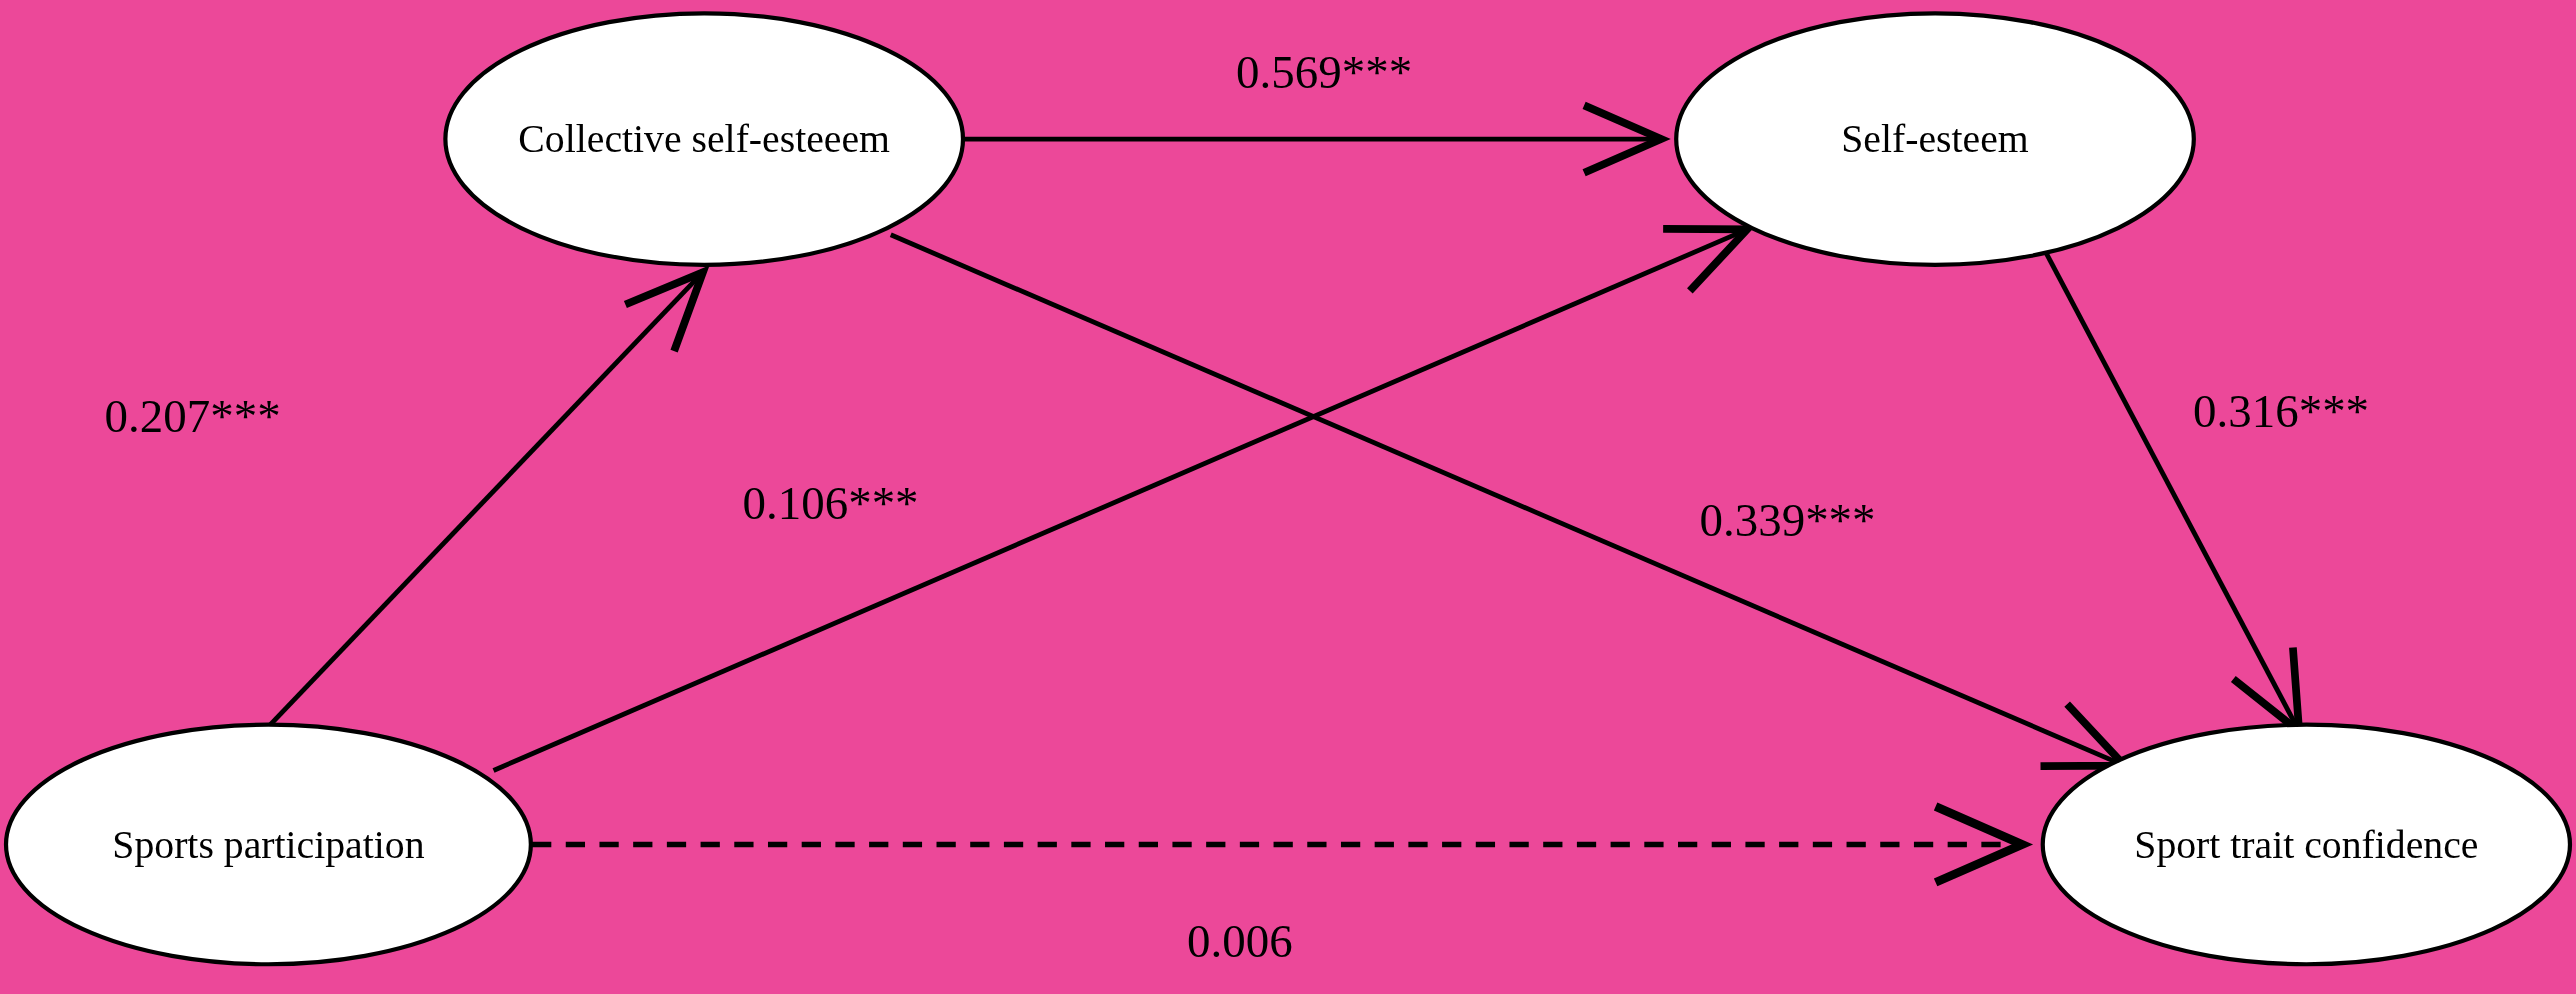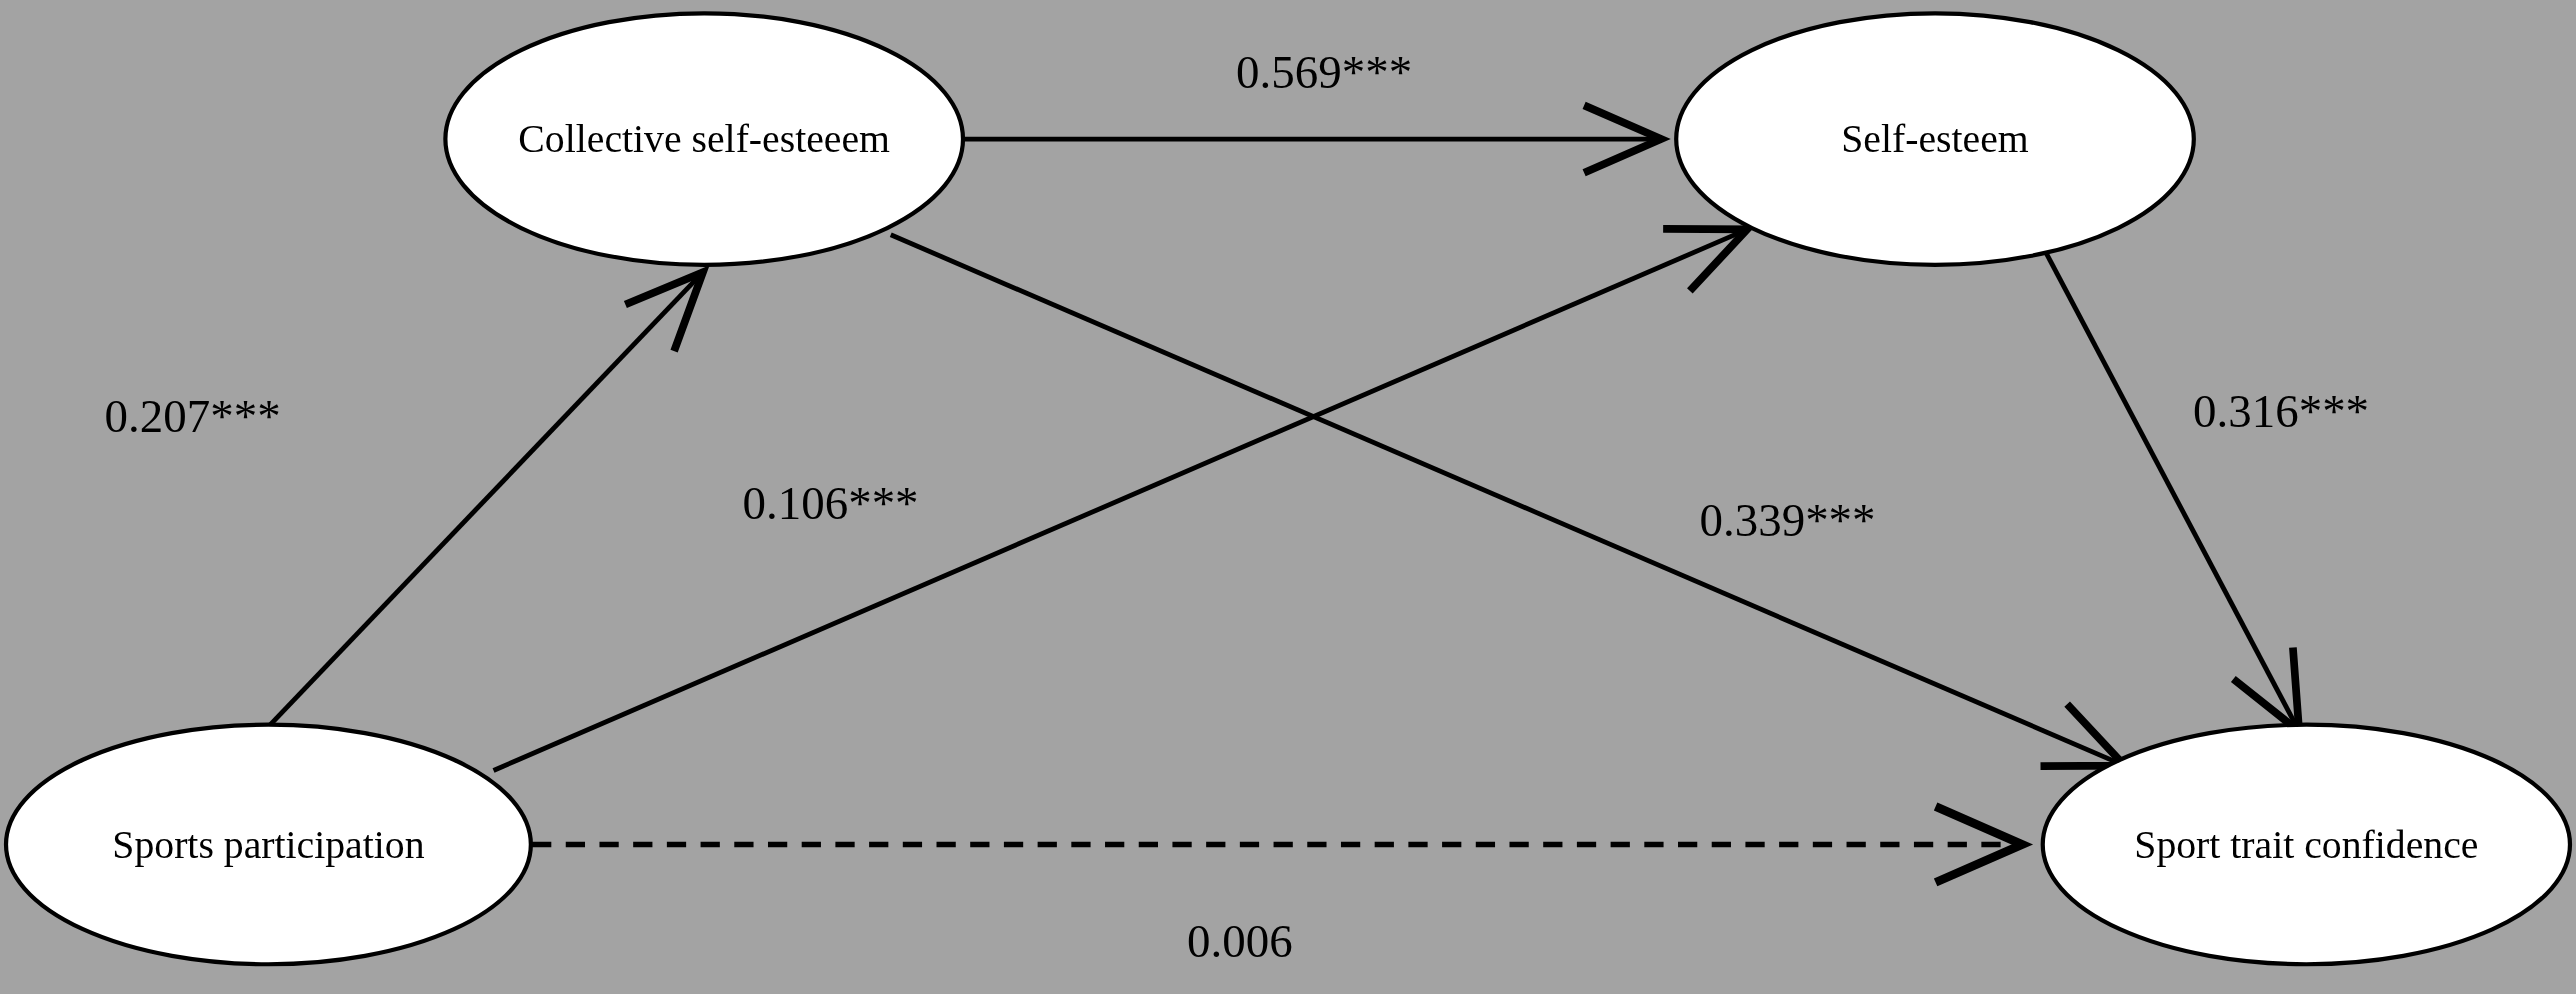--- a/index.html
+++ b/index.html
@@ -8,21 +8,21 @@
     padding: 0;
     background: #ffffff;
   }
   body {
     font-family: "Liberation Serif", "DejaVu Serif", serif;
   }
   #diagram-root {
     position: relative;
     width: 2576px;
     height: 995px;
-    background: #a3a3a3;
+    background: #ec4899;
     overflow: hidden;
   }
   #diagram-svg {
     position: absolute;
     top: 0;
     left: 0;
     width: 2576px;
     height: 995px;
     display: block;
   }

